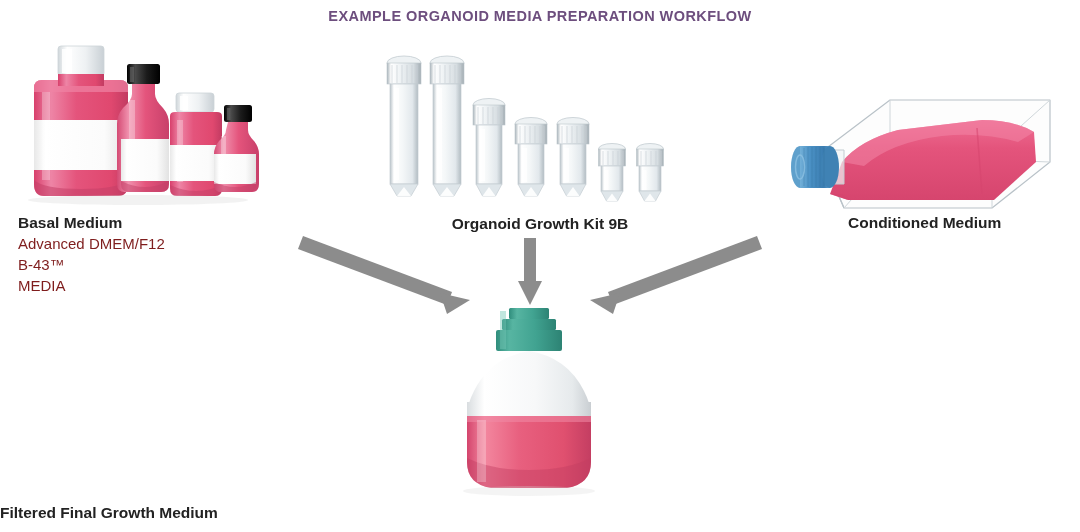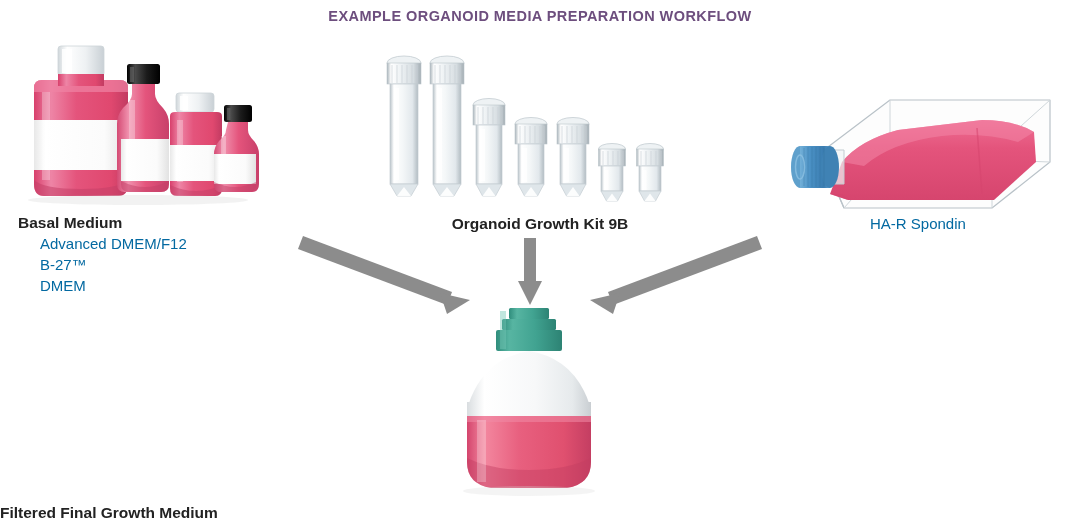--- a/index.html
+++ b/index.html
@@ -9,21 +9,21 @@
     -webkit-font-smoothing:antialiased;
   }
   .canvas{position:absolute;inset:0;}
   .title{
     position:absolute;top:8px;left:0;width:1080px;text-align:center;
     font-size:14.5px;font-weight:bold;letter-spacing:.45px;
     color:#6d4e7e;
   }
   .caption{position:absolute;color:#333;}
   .cap-head{font-size:15.5px;font-weight:bold;color:#222;line-height:20px;white-space:nowrap;}
-  .cap-line{font-size:15px;color:#0369a1;line-height:21px;white-space:nowrap;margin-left:22px;}
+  .cap-line{font-size:15px;color:#7f1d1d;line-height:21px;white-space:nowrap;}
   #basal-caption{left:18px;top:213px;}
   #conditioned-caption{left:848px;top:213px;}
   #kit-caption{left:0;top:214px;width:1080px;text-align:center;}
   #kit-caption .cap-head{text-align:center;}
   #final-caption{left:0;top:503px;width:1080px;text-align:center;}
   #final-caption .cap-head{text-align:left;}
   .artwork{position:absolute;}
   svg{display:block;overflow:visible;}
 </style>
 </head>
@@ -107,22 +107,22 @@
         <rect x="203" y="92" width="5" height="48" fill="#fff" opacity=".3"></rect>
       </g>
 
       <ellipse cx="120" cy="156" rx="110" ry="5" fill="#d9d9d9" opacity=".35"></ellipse>
     </svg>
   </div>
 
   <div class="caption" id="basal-caption">
     <div class="cap-head">Basal Medium</div>
     <div class="cap-line">Advanced DMEM/F12</div>
-    <div class="cap-line">B-27™</div>
-    <div class="cap-line">DMEM</div>
+    <div class="cap-line">B-43™</div>
+    <div class="cap-line">MEDIA</div>
   </div>
 
   <div class="artwork" style="left:385px;top:52px;width:285px;height:158px;">
     <svg width="285" height="158" viewBox="0 0 285 158">
       <defs>
         <linearGradient id="vbody" x1="0" y1="0" x2="1" y2="0">
           <stop offset="0" stop-color="#b9c3c9"></stop>
             <stop offset=".14" stop-color="#ffffff"></stop>
           <stop offset=".45" stop-color="#f4f7f8"></stop>
             <stop offset=".8" stop-color="#e2e8ec"></stop>
@@ -303,21 +303,21 @@
             <line x1="34" y1="51" x2="34" y2="91"></line>
           <line x1="38" y1="51" x2="38" y2="91"></line>
             <line x1="42" y1="52" x2="42" y2="90"></line>
         </g>
         <ellipse cx="18" cy="71" rx="4.5" ry="12" fill="none" stroke="#8cc0e2" stroke-width="1.5" opacity=".8"></ellipse>
       </g>
     </svg>
   </div>
 
   <div class="caption" id="conditioned-caption">
-    <div class="cap-line">HA-R Spondin</div>
+    <div class="cap-head">Conditioned Medium</div>
   </div>
 
   <div class="artwork" style="left:0;top:0;width:1080px;height:532px;">
     <svg width="1080" height="532" viewBox="0 0 1080 532">
       <g fill="#8c8c8c">
         <g>
           <path d="M303 236 L452 292 L447 305 L298 249 Z"></path>
           <path d="M470 300 L440 293 L447 314 Z"></path>
         </g>
         <g>

